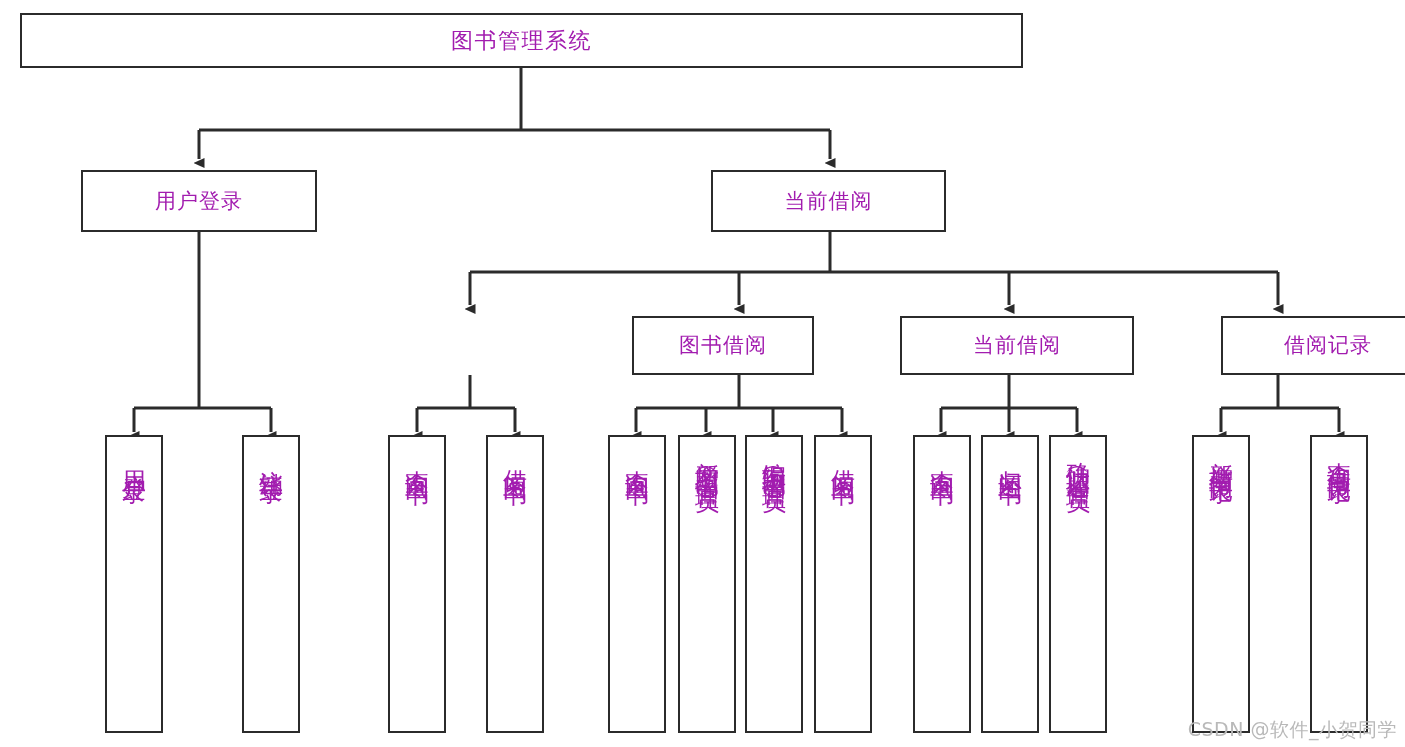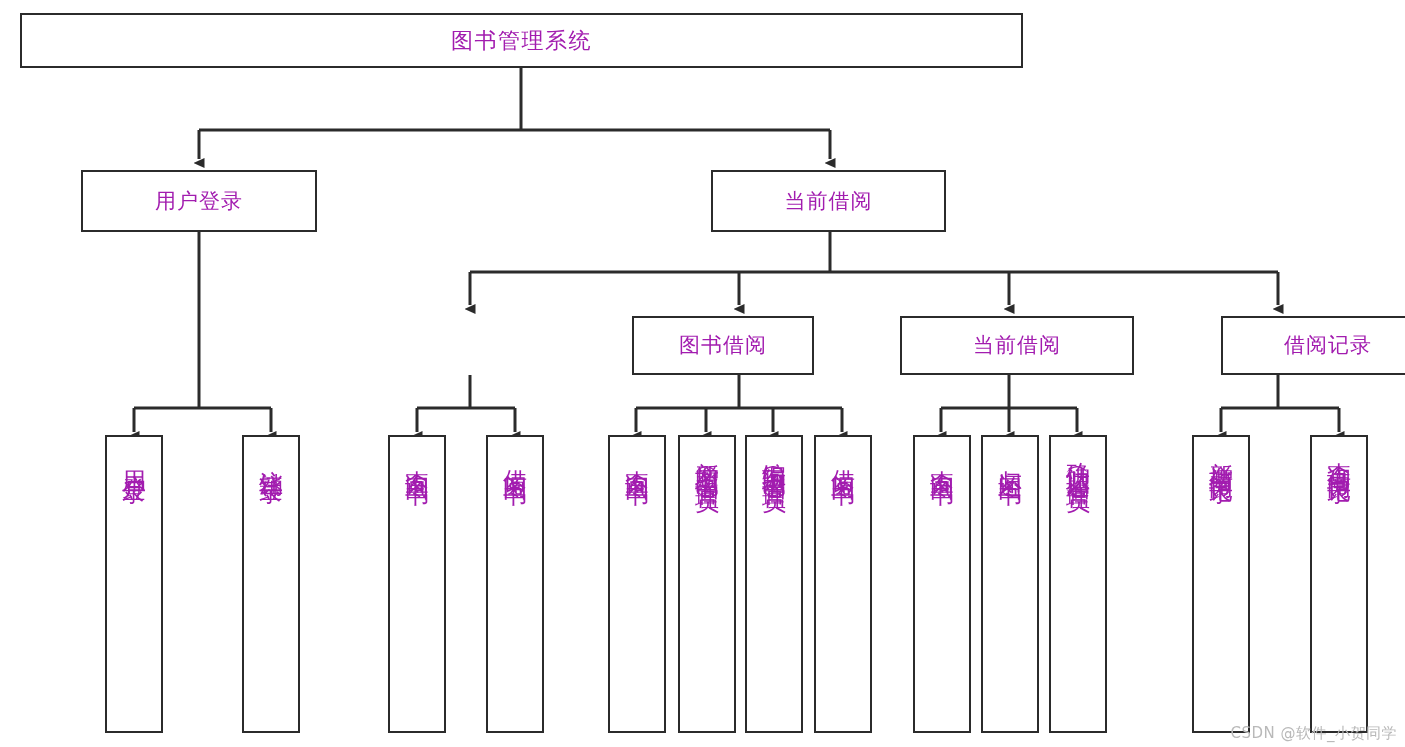--- a/index.html
+++ b/index.html
@@ -65,21 +65,21 @@
     white-space: nowrap;
   }
   .node.leaf.tall-text {
     padding-top: 6px;
   }
   
   #watermark {
     position: absolute;
     right: 8px;
     bottom: 4px;
-    font-size: 15px;
+    font-size: 19px;
     color: #b9b9b9;
     letter-spacing: 0.5px;
     z-index: 5;
     white-space: nowrap;
     font-family: "DejaVu Sans", "Liberation Sans", sans-serif;
   }
 </style>
 </head>
 <body>
 

